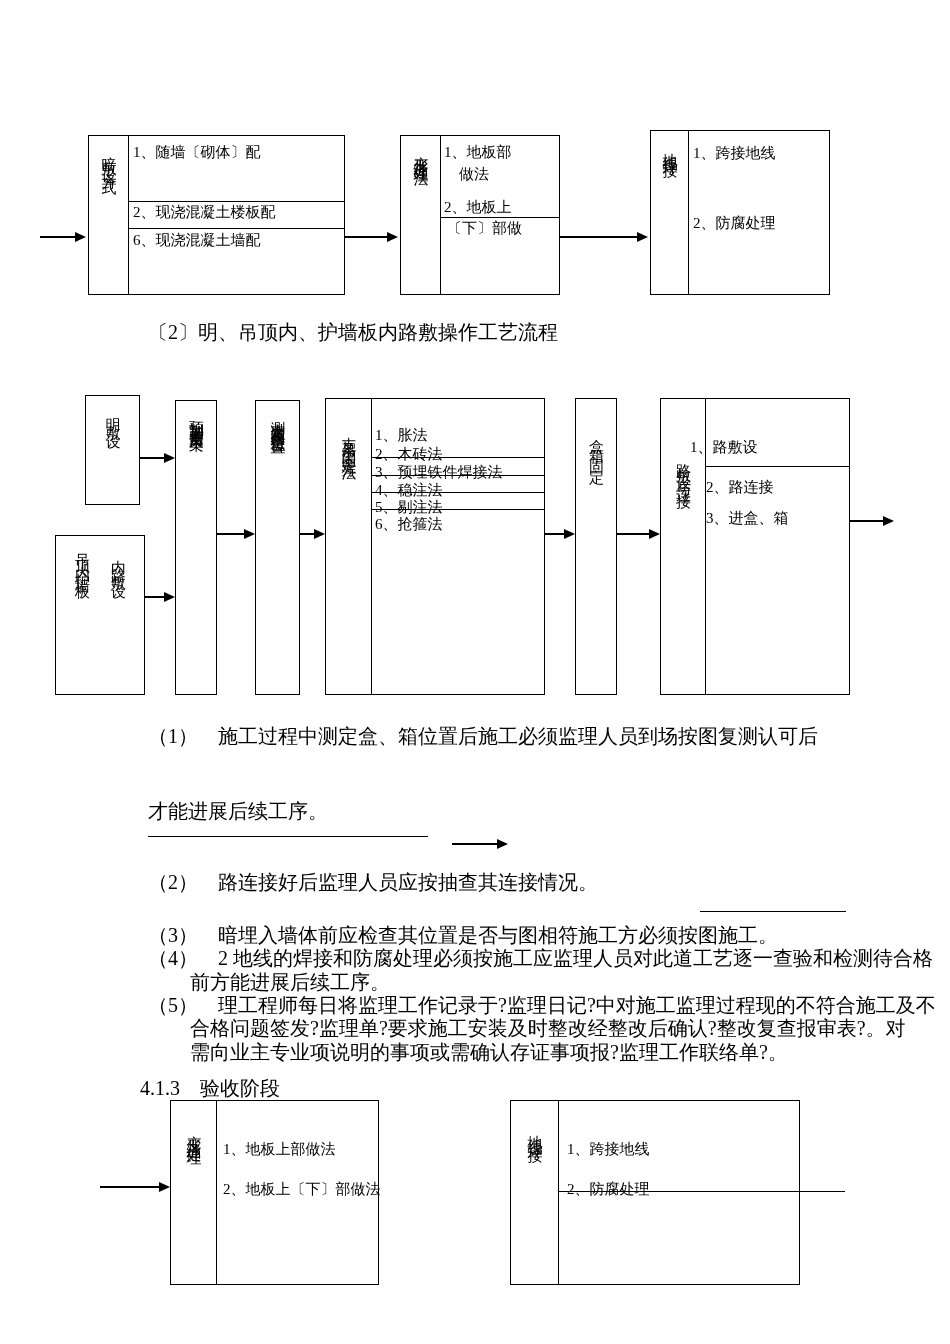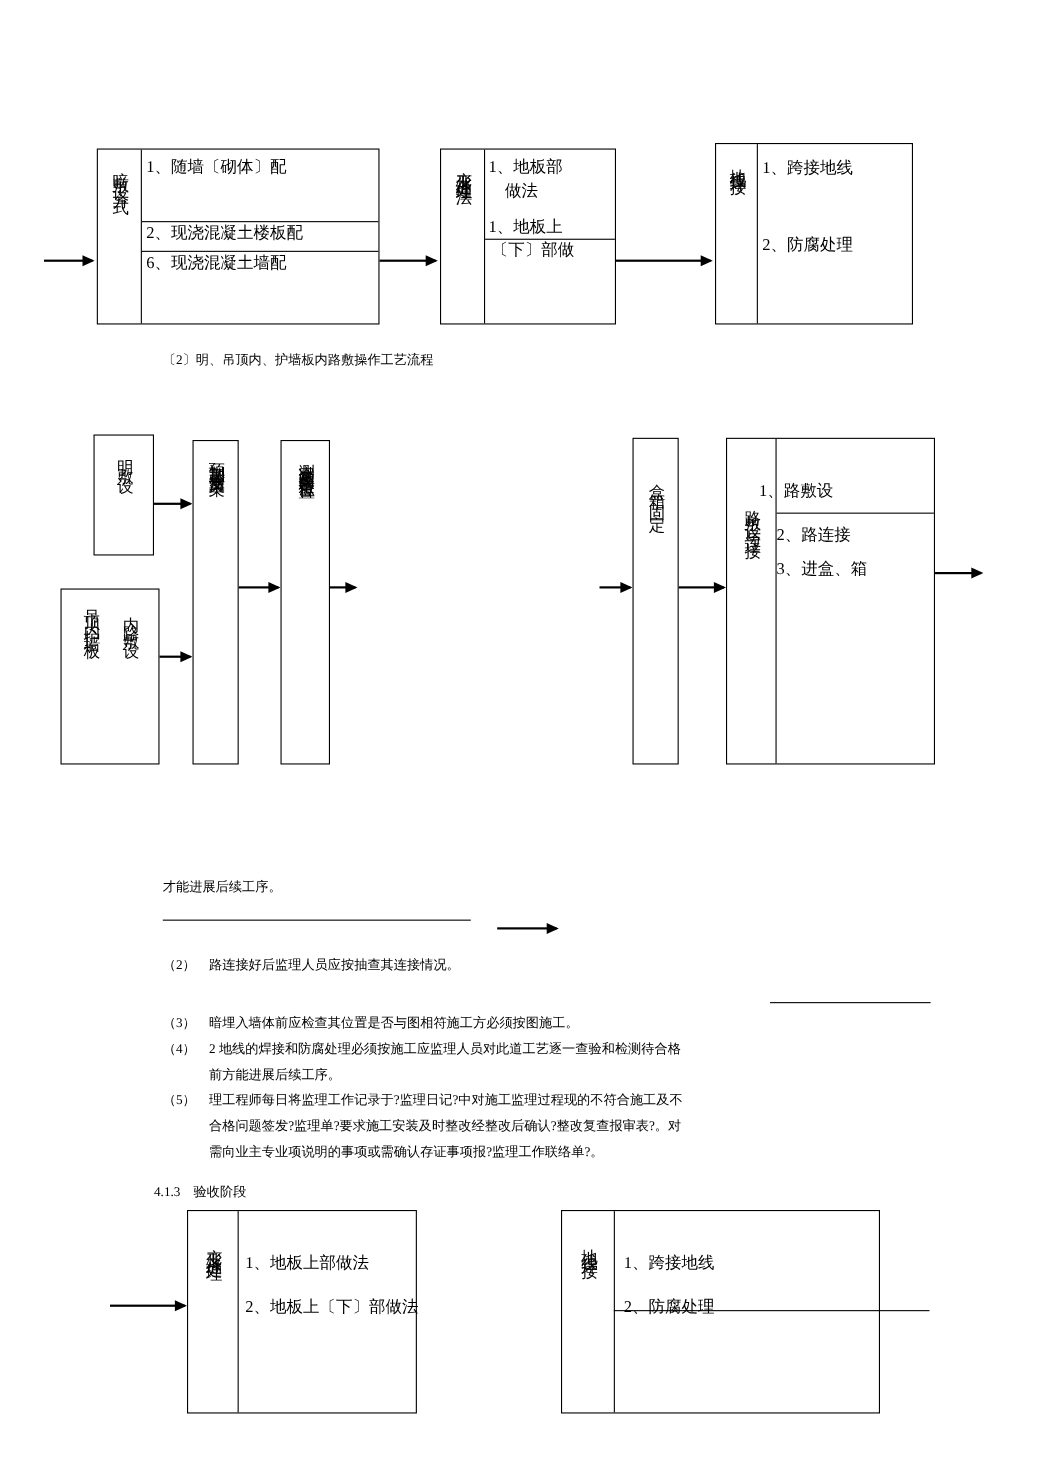--- a/index.html
+++ b/index.html
@@ -8,21 +8,21 @@
     position:relative; width:950px; height:1344px; background:#ffffff;
     font-family:"Liberation Serif", serif; color:#000; overflow:hidden;
   }
   .box { position:absolute; border:1px solid #000; display:flex; background:#fff; }
   .labelcol { border-right:1px solid #000; display:flex; justify-content:center; height:100%; flex-shrink:0; }
   .vbox { justify-content:center; }
   .vtext { writing-mode:vertical-rl; text-orientation:upright; font-size:15px; line-height:1.25; }
   .content { position:relative; flex:1; font-size:15px; }
   .item { position:absolute; white-space:nowrap; line-height:1.1; }
   .hline { position:absolute; height:1px; background:#000; }
-  .txt { position:absolute; white-space:pre; font-size:12px; line-height:1.25; }
+  .txt { position:absolute; white-space:pre; font-size:20px; line-height:1.25; }
   .harrow { position:absolute; height:2px; background:#000; }
   .harrow::after {
     content:""; position:absolute; right:-2px; top:50%; transform:translateY(-50%);
     width:0; height:0; border-left:11px solid #000;
     border-top:5px solid transparent; border-bottom:5px solid transparent;
   }
   .sp2{letter-spacing:2px}.sp3{letter-spacing:3px}.sp4{letter-spacing:4px}
   .sp6{letter-spacing:6px}.sp8{letter-spacing:8px}.sp10{letter-spacing:10px}
 </style>
 </head>
@@ -47,21 +47,21 @@
 
   <div class="harrow" style="left:345px;top:236px;width:51px"></div>
 
   <div class="box" style="left:400px;top:135px;width:160px;height:160px">
     <div class="labelcol" style="width:40px">
       <div class="vtext sp3" style="padding-top:8px">变形缝处理法</div>
     </div>
     <div class="content">
       <div class="item" style="left:3px;top:8px">1、地板部</div>
       <div class="item" style="left:18px;top:30px">做法</div>
-      <div class="item" style="left:3px;top:63px">1、地板上</div>
+      <div class="item" style="left:3px;top:63px">2、地板上</div>
       <div class="hline" style="left:0;top:81px;width:100%"></div>
       <div class="item" style="left:6px;top:84px">〔下〕部做</div>
     </div>
   </div>
 
   <div class="harrow" style="left:560px;top:236px;width:86px"></div>
 
   <div class="box" style="left:650px;top:130px;width:180px;height:165px">
     <div class="labelcol" style="width:38px">
       <div class="vtext sp3" style="padding-top:10px">地线焊接</div>
@@ -91,20 +91,37 @@
   </div>
 
   <div class="harrow" style="left:217px;top:533px;width:36px"></div>
 
   <div class="box vbox" style="left:255px;top:400px;width:45px;height:295px">
     <div class="vtext sp2" style="padding-top:8px">测定盒箱及固定点位置</div>
   </div>
 
   <div class="harrow" style="left:300px;top:533px;width:23px"></div>
 
+  <div class="box" style="left:325px;top:398px;width:220px;height:297px">
+    <div class="labelcol" style="width:46px">
+      <div class="vtext sp4" style="padding-top:26px">支架吊架固定方法</div>
+    </div>
+    <div class="content">
+      <div class="item" style="left:3px;top:28px">1、胀法</div>
+      <div class="item" style="left:3px;top:47px">2、木砖法</div>
+      <div class="hline" style="left:0;top:58px;width:100%"></div>
+      <div class="item" style="left:3px;top:65px">3、预埋铁件焊接法</div>
+      <div class="hline" style="left:0;top:76px;width:100%"></div>
+      <div class="item" style="left:3px;top:83px">4、稳注法</div>
+      <div class="hline" style="left:0;top:93px;width:100%"></div>
+      <div class="item" style="left:3px;top:100px">5、剔注法</div>
+      <div class="hline" style="left:0;top:110px;width:100%"></div>
+      <div class="item" style="left:3px;top:117px">6、抢箍法</div>
+    </div>
+  </div>
 
   <div class="harrow" style="left:545px;top:533px;width:28px"></div>
 
   <div class="box vbox" style="left:575px;top:398px;width:42px;height:297px">
     <div class="vtext sp10" style="padding-top:28px">盒箱固定</div>
   </div>
 
   <div class="harrow" style="left:617px;top:533px;width:41px"></div>
 
   <div class="box" style="left:660px;top:398px;width:190px;height:297px">
@@ -114,20 +131,21 @@
     <div class="content">
       <div class="item" style="left:-16px;top:40px">1、路敷设</div>
       <div class="hline" style="left:0;top:67px;width:100%"></div>
       <div class="item" style="left:0;top:80px">2、路连接</div>
       <div class="item" style="left:0;top:111px">3、进盒、箱</div>
     </div>
   </div>
 
   <div class="harrow" style="left:850px;top:520px;width:42px"></div>
 
+  <div class="txt" style="left:148px;top:724px">（1）　施工过程中测定盒、箱位置后施工必须监理人员到场按图复测认可后</div>
   <div class="txt" style="left:148px;top:799px">才能进展后续工序。</div>
 
   <div class="hline" style="left:148px;top:836px;width:280px"></div>
   <div class="harrow" style="left:452px;top:843px;width:54px"></div>
 
   <div class="txt" style="left:148px;top:870px">（2）　路连接好后监理人员应按抽查其连接情况。</div>
 
   <div class="hline" style="left:700px;top:911px;width:146px"></div>
 
   <div class="txt" style="left:148px;top:923px">（3）　暗埋入墙体前应检查其位置是否与图相符施工方必须按图施工。</div>

